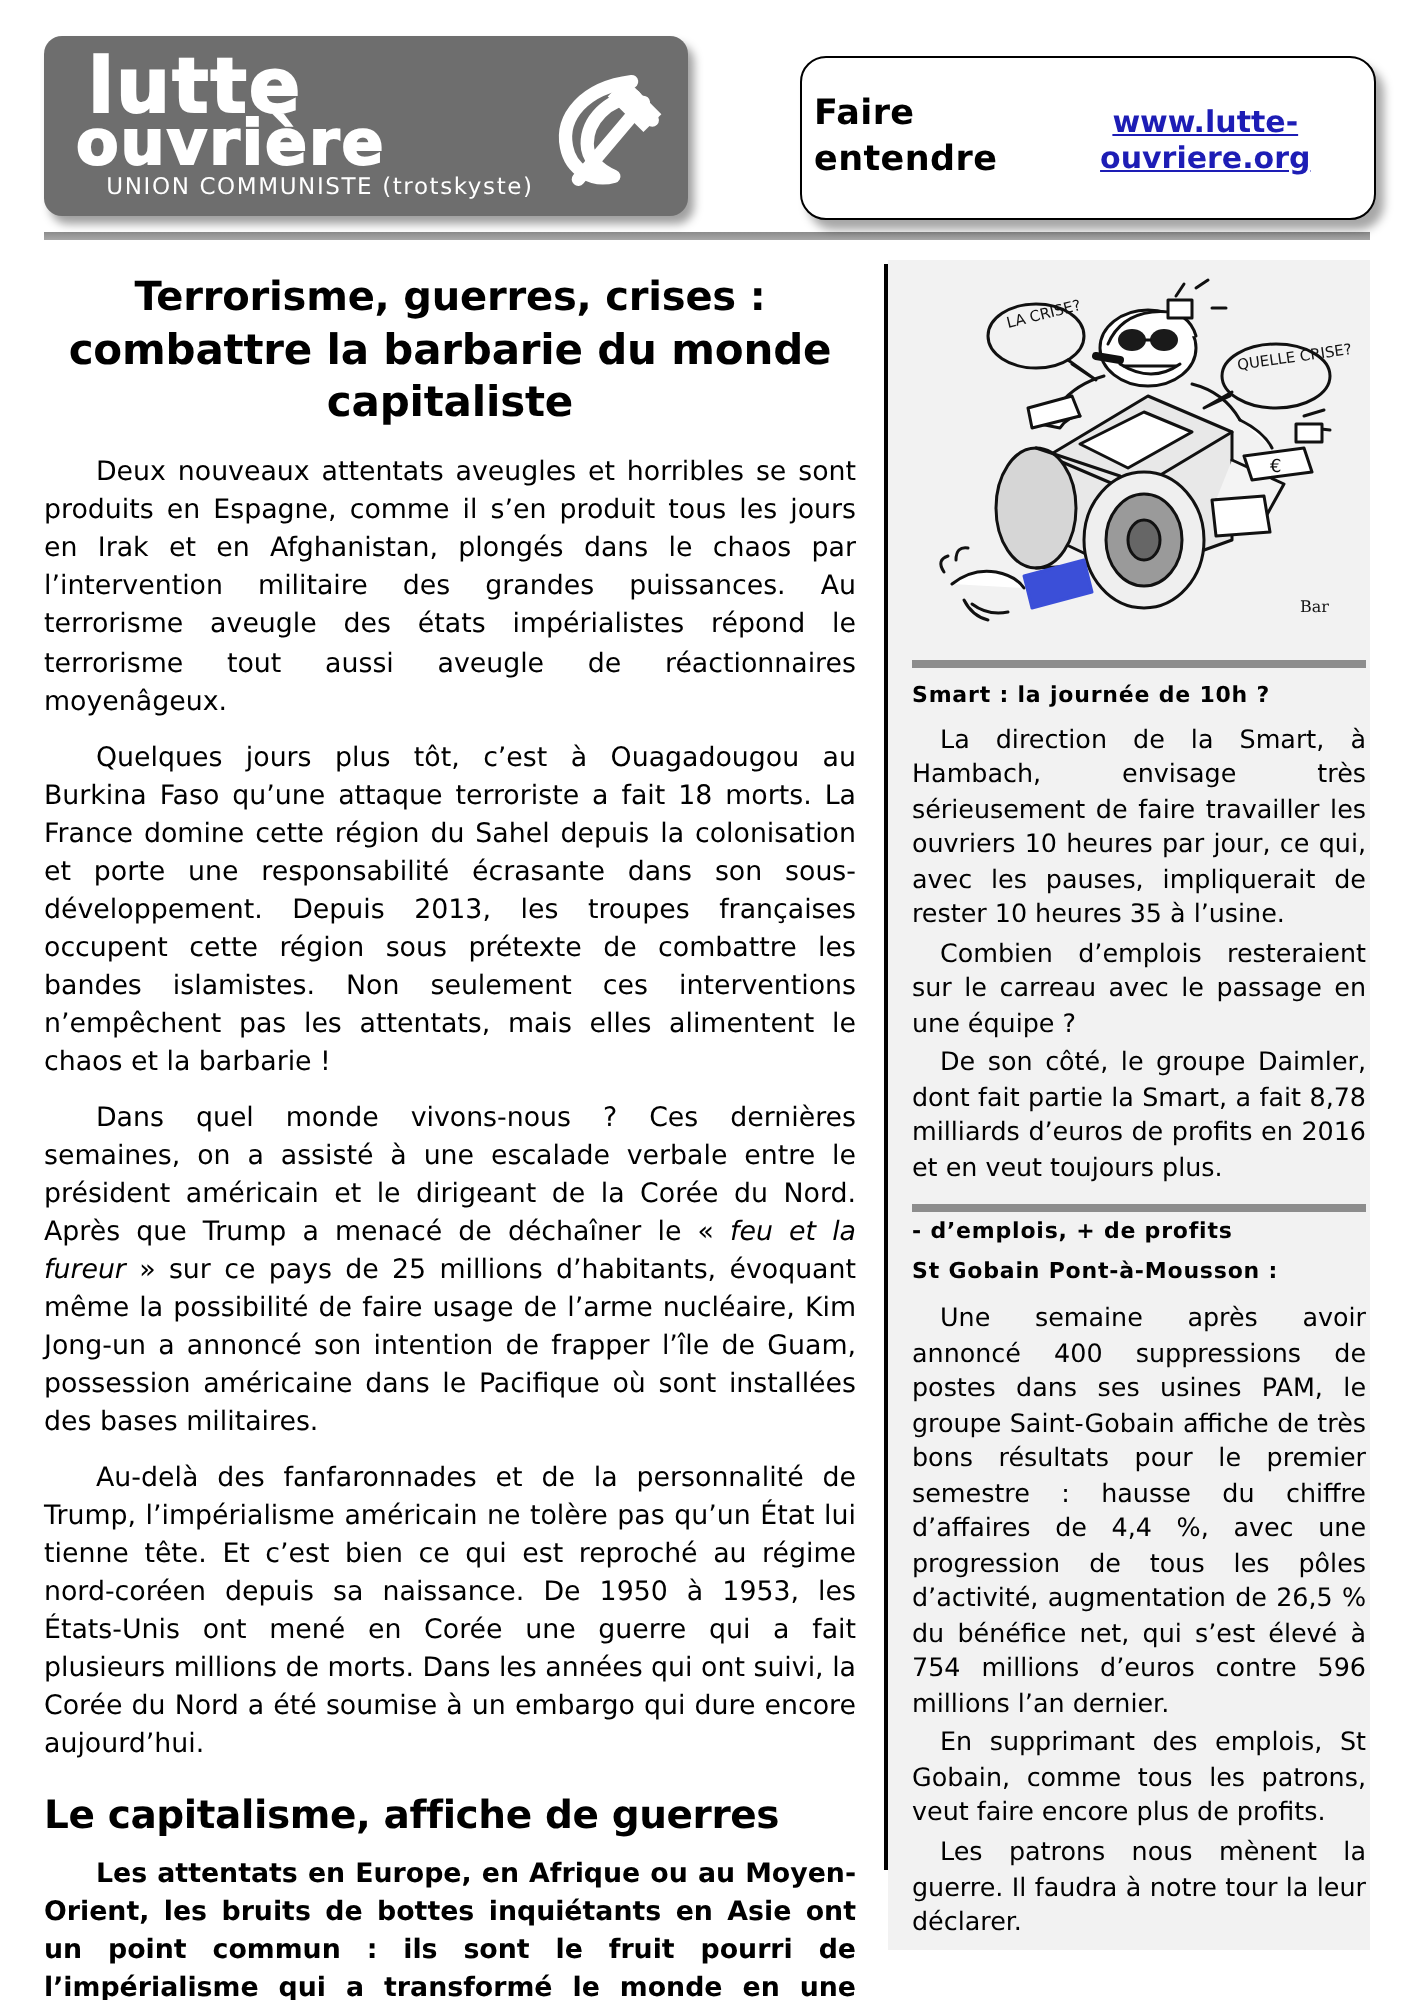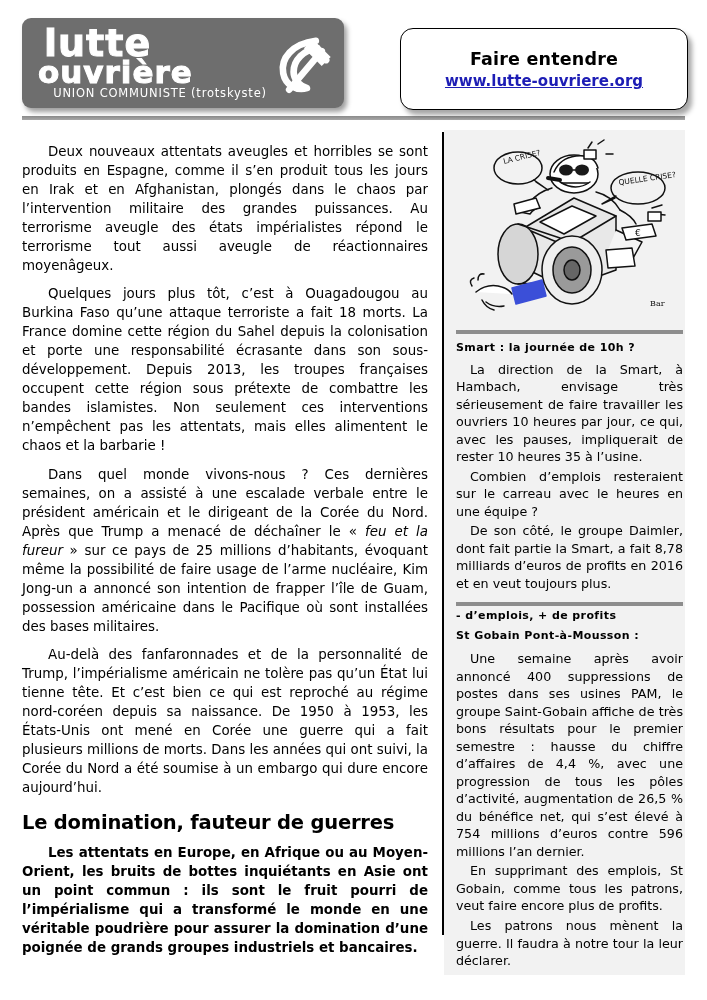--- a/index.html
+++ b/index.html
@@ -92,21 +92,21 @@
     left: 378px;
     top: 28px;
     width: 288px;
     height: 82px;
     background: #ffffff;
     border: 1.6px solid #000000;
     border-radius: 13px;
     box-shadow: 4px 5px 5px rgba(0,0,0,0.35);
     box-sizing: border-box;
     display: flex;
-    flex-direction: column;
+    flex-direction: row;
     align-items: center;
     justify-content: center;
     padding: 4px 6px;
   }
   .banner-l1 {
     font-size: 17.5px;
     font-weight: bold;
     letter-spacing: 0.2px;
     line-height: 1.3;
   }
@@ -116,20 +116,21 @@
     letter-spacing: 0.2px;
     line-height: 1.3;
   }
   .banner-url {
     font-size: 15px;
     font-weight: bold;
     color: #1d1db5;
     text-decoration: underline;
     margin-top: 2px;
     cursor: pointer;
+    text-align: center;
   }
 
   .head-rule {
     height: 4px;
     background: linear-gradient(to bottom, #8b8b8b, #a8a8a8);
     margin: 6px 0 0 0;
     width: 663px;
   }
 
   
@@ -247,30 +248,32 @@
     </div>
   </div>
 
   <div class="head-rule"></div>
 
   <div class="columns">
 
     <div class="col-left">
 
       <div class="headline">
+        <span>Terrorisme, guerres, crises :</span>
+        <span class="hl2">combattre la barbarie du monde capitaliste</span>
       </div>
 
       <p class="body-par">Deux nouveaux attentats aveugles et horribles se sont produits en Espagne, comme il s’en produit tous les jours en Irak et en Afghanistan, plongés dans le chaos par l’intervention militaire des grandes puissances. Au terrorisme aveugle des états impérialistes répond le terrorisme tout aussi aveugle de réactionnaires moyenâgeux.</p>
       <p class="body-par">Quelques jours plus tôt, c’est à Ouagadougou au Burkina Faso qu’une attaque terroriste a fait 18 morts. La France domine cette région du Sahel depuis la colonisation et porte une responsabilité écrasante dans son sous-développement. Depuis 2013, les troupes françaises occupent cette région sous prétexte de combattre les bandes islamistes. Non seulement ces interventions n’empêchent pas les attentats, mais elles alimentent le chaos et la barbarie !</p>
 
       <p class="body-par"><span>Dans quel monde vivons-nous ? Ces dernières semaines, on a assisté à une escalade verbale entre le président américain et le dirigeant de la Corée du Nord. Après que Trump a menacé de déchaîner le « </span><span class="ital">feu et la fureur</span><span> » sur ce pays de 25 millions d’habitants, évoquant même la possibilité de faire usage de l’arme nucléaire, Kim Jong-un a annoncé son intention de frapper l’île de Guam, possession américaine dans le Pacifique où sont installées des bases militaires.</span></p>
 
       <p class="body-par">Au-delà des fanfaronnades et de la personnalité de Trump, l’impérialisme américain ne tolère pas qu’un État lui tienne tête. Et c’est bien ce qui est reproché au régime nord-coréen depuis sa naissance. De 1950 à 1953, les États-Unis ont mené en Corée une guerre qui a fait plusieurs millions de morts. Dans les années qui ont suivi, la Corée du Nord a été soumise à un embargo qui dure encore aujourd’hui.</p>
 
-      <h2 class="subhead">Le domination, fauteur de guerres</h2>
+      <h2 class="subhead">Le capitalisme, affiche de guerres</h2>
 
       <p class="body-par bold">Les attentats en Europe, en Afrique ou au Moyen-Orient, les bruits de bottes inquiétants en Asie ont un point commun : ils sont le fruit pourri de l’impérialisme qui a transformé le monde en une véritable poudrière pour assurer la domination d’une poignée de grands groupes industriels et bancaires.</p>
 
     </div>
 
     <div class="col-divider"></div>
 
     <div class="col-right">
 
       <div class="cartoon">
@@ -333,21 +336,21 @@
           </g>
           <text x="194" y="176" font-size="8" font-family="DejaVu Serif, serif" fill="#111">Bar</text>
           <text x="48" y="34" font-size="7.5" font-family="DejaVu Sans, sans-serif" fill="#111" transform="rotate(-14 48 34)">LA CRISE?</text>
           <text x="163" y="55" font-size="7.5" font-family="DejaVu Sans, sans-serif" fill="#111" transform="rotate(-8 163 55)">QUELLE CRISE?</text>
         </svg>
       </div>
 
       <div class="sec-rule"></div>
       <div class="sec-title">Smart : la journée de 10h ?</div>
       <p class="side-par">La direction de la Smart, à Hambach, envisage très sérieusement de faire travailler les ouvriers 10 heures par jour, ce qui, avec les pauses, impliquerait de rester 10 heures 35 à l’usine.</p>
-      <p class="side-par">Combien d’emplois resteraient sur le carreau avec le heures en une équipe ?</p>
+      <p class="side-par">Combien d’emplois resteraient sur le carreau avec le passage en une équipe ?</p>
       <p class="side-par">De son côté, le groupe Daimler, dont fait partie la Smart, a fait 8,78 milliards d’euros de profits en 2016 et en veut toujours plus.</p>
 
       <div class="sec-rule" style="margin-top:10px"></div>
       <div class="sec-title" style="margin-top:-4px">- d’emplois, + de profits</div>
       <div class="sec-title">St Gobain Pont-à-Mousson :</div>
       <p class="side-par" style="margin-top:7px">Une semaine après avoir annoncé 400 suppressions de postes dans ses usines PAM, le groupe Saint-Gobain affiche de très bons résultats pour le premier semestre : hausse du chiffre d’affaires de 4,4 %, avec une progression de tous les pôles d’activité, augmentation de 26,5 % du bénéfice net, qui s’est élevé à 754 millions d’euros contre 596 millions l’an dernier.</p>
       <p class="side-par">En supprimant des emplois, St Gobain, comme tous les patrons, veut faire encore plus de profits.</p>
       <p class="side-par">Les patrons nous mènent la guerre. Il faudra à notre tour la leur déclarer.</p>
     </div>
   </div>

